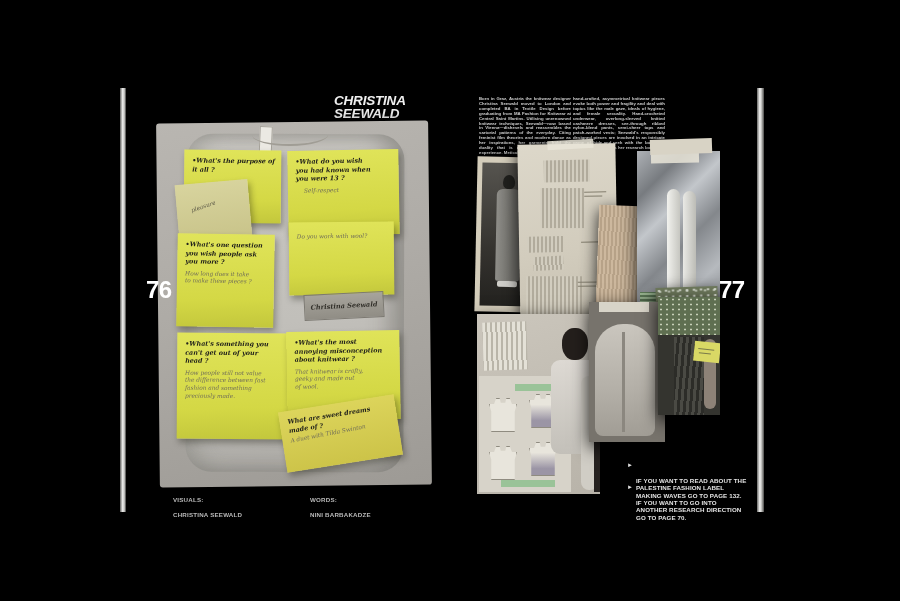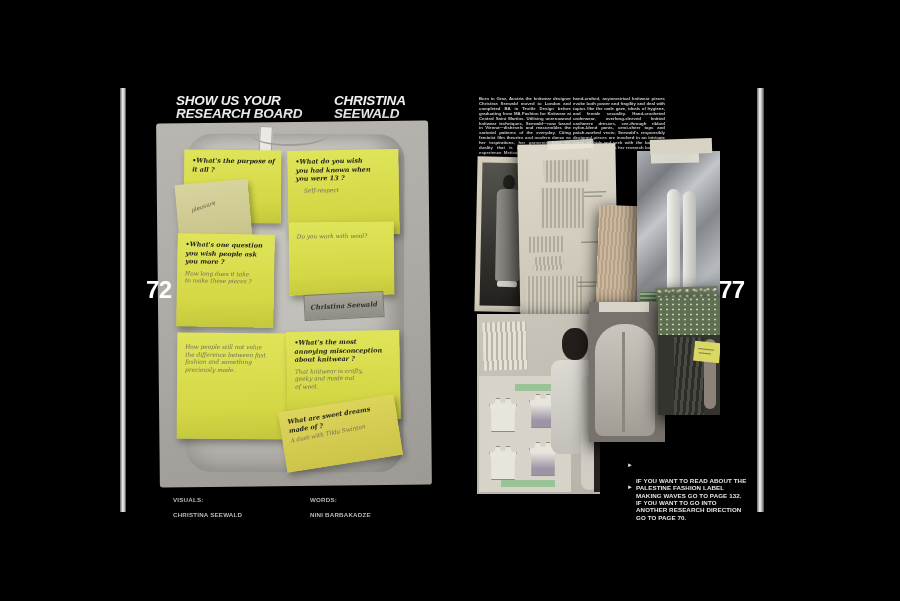--- a/index.html
+++ b/index.html
@@ -35,22 +35,20 @@
 </head>
 <body>
 
 <div id="stage">
 
   <div class="abs" style="left:120px;top:88px;width:6px;height:424px;
               background:linear-gradient(90deg,#5a5a58,#f2f2f0 45%,#b9b9b7 75%,#3a3a38);"></div>
   <div class="abs" style="left:757px;top:88px;width:7px;height:424px;
               background:linear-gradient(90deg,#6a6a68,#f4f4f2 40%,#cfcfcd 60%,#4a4a48);"></div>
 
-  <div class="abs headline pre" style="left:176px;top:95px;">SHOW US YOUR
-RESEARCH BOARD</div>
   <div class="abs headline pre" style="left:334px;top:95px;font-style:italic;">CHRISTINA
 SEEWALD</div>
 
   <div class="abs photo-shadow" style="left:158px;top:122px;width:272px;height:364px;border-radius:3px;
               transform:rotate(-0.6deg);overflow:hidden;
               background:linear-gradient(165deg,#b9b6b1 0%,#aeaba6 45%,#9d9a95 100%);">
     <div class="abs" style="left:28px;top:12px;width:218px;height:338px;border-radius:26px;
                 transform:rotate(.8deg);
                 background:linear-gradient(175deg,#cbc9c4 0%,#c1bfba 55%,#aeaca7 100%);
                 box-shadow:inset -14px 0 22px rgba(90,88,84,.45), inset 12px 0 18px rgba(120,118,114,.3);"></div>
@@ -88,20 +86,23 @@
     <div class="hand-a">Do you work with wool?</div>
   </div>
 
   <div class="abs" style="left:304px;top:293px;width:78px;height:24px;transform:rotate(-3deg);
               background:linear-gradient(180deg,#a7a49c,#908d85);border:1px solid #7c7972;
               display:flex;align-items:center;justify-content:center;">
     <span class="hand-q" style="font-size:6.6px;color:#33312b;">Christina Seewald</span>
   </div>
 
   <div class="note" style="left:177px;top:333px;width:102px;height:95px;transform:rotate(.4deg);">
+    <div class="hand-q">•What's something you
+can't get out of your
+head ?</div>
     <div class="hand-a">How people still not value
 the difference between fast
 fashion and something
 preciously made.</div>
   </div>
 
   <div class="note" style="left:287px;top:331px;width:100px;height:78px;transform:rotate(-1deg);">
     <div class="hand-q">•What's the most
 annoying misconception
 about knitwear ?</div>
@@ -110,21 +111,21 @@
 of wool.</div>
   </div>
 
   <div class="note" style="left:282px;top:403px;width:104px;height:50px;transform:rotate(-9deg);
               background:linear-gradient(178deg,#ddd55c,#ccc348);">
     <div class="hand-q">What are sweet dreams
 made of ?</div>
     <div class="hand-a" style="margin-top:1px;transform:rotate(-2deg);">A duet with Tilda Swinton</div>
   </div>
 
-  <div class="abs pagenum" style="left:146px;top:276px;">72</div>
+  <div class="abs pagenum" style="left:146px;top:276px;">76</div>
 
   <div class="abs credit pre" style="left:173px;top:489px;">
     <span>VISUALS:</span><br>
     <span>CHRISTINA SEEWALD</span>
   </div>
   <div class="abs credit pre" style="left:310px;top:489px;">
     <span>WORDS:</span><br>
     <span>NINI BARBAKADZE</span>
   </div>
 

